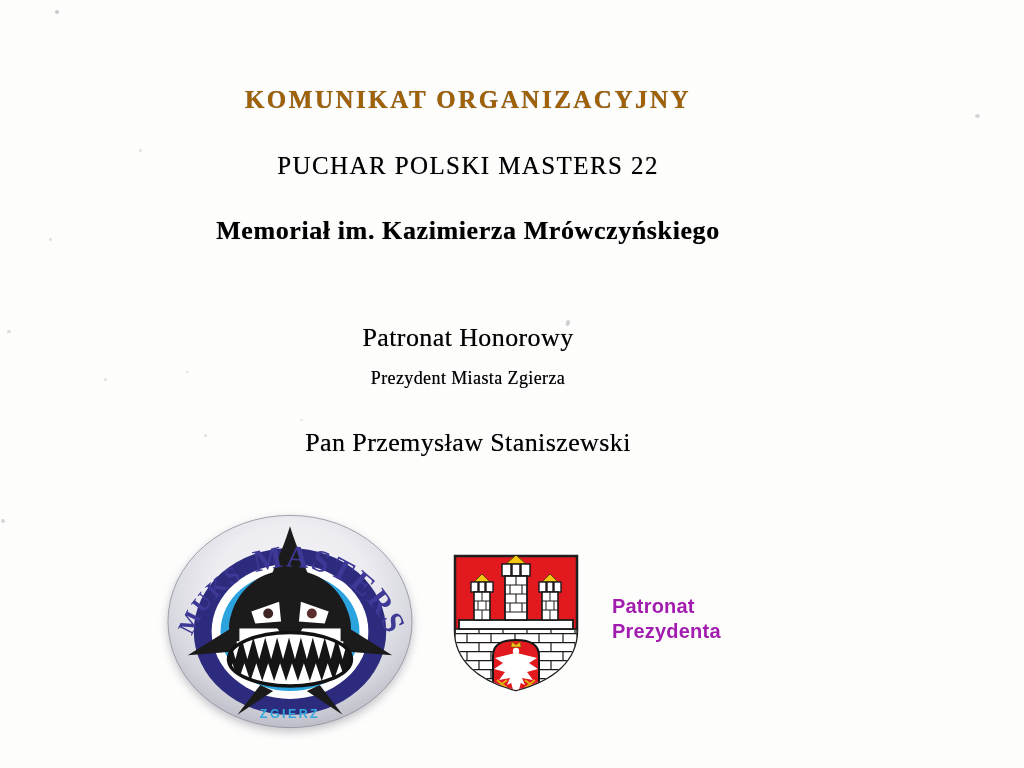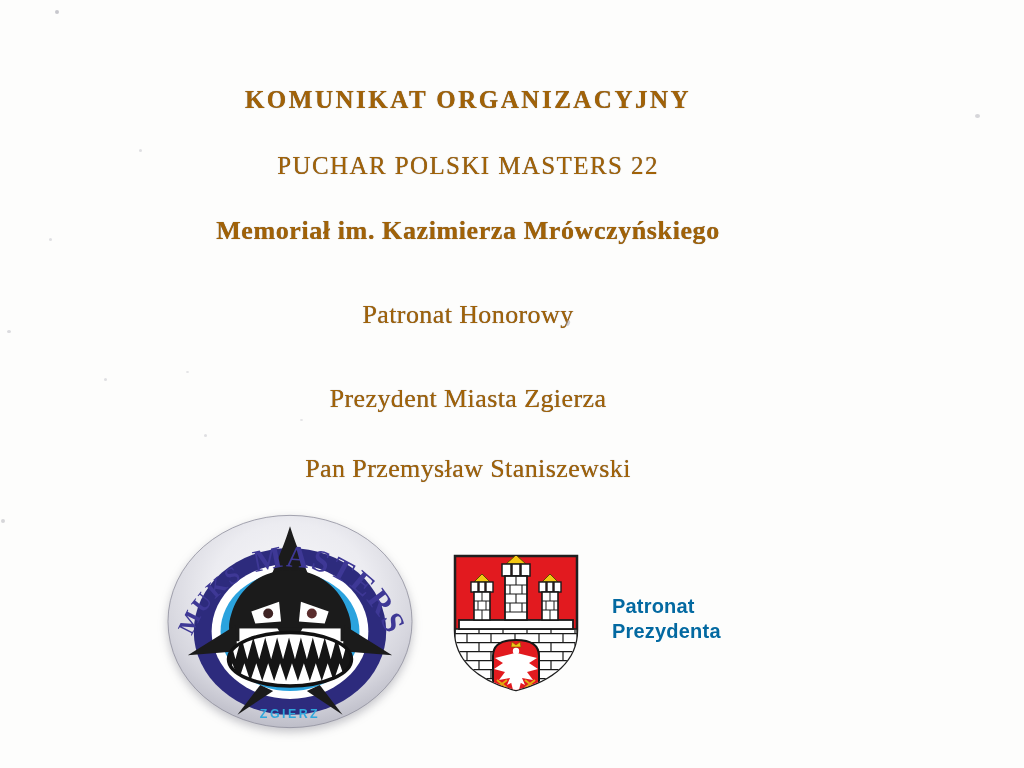--- a/index.html
+++ b/index.html
@@ -7,42 +7,42 @@
     position:relative;
     width:1024px;height:768px;
     background:#fdfdfc;
     overflow:hidden;
     font-family:"Liberation Serif", serif;
   }
   
   .doc-line{
     position:absolute;left:0;width:936px;
     text-align:center;
-    color:#a16207;
+    color:#000000;
     text-shadow:0 0 0.7px rgba(70,70,78,.85);
     white-space:nowrap;
   }
   .l-title   {top:86px;  font-size:25px; font-weight:bold; letter-spacing:2.5px; color:#a16207;}
   .l-sub     {top:152px; font-size:25px; letter-spacing:1.4px;}
   .l-memo    {top:216px; font-size:26px; letter-spacing:0.6px;font-weight:bold;}
-  .l-patron  {top:300px; font-size:26px; letter-spacing:0.4px;}
-  .l-role    {top:384px; font-size:26px; letter-spacing:0.4px;}
-  .l-name    {top:454px; font-size:26px; letter-spacing:0.4px;}
+  .l-patron  {top:323px; font-size:26px; letter-spacing:0.4px;}
+  .l-role    {top:368px; font-size:18px; letter-spacing:0.4px;}
+  .l-name    {top:428px; font-size:26px; letter-spacing:0.4px;}
 
   
   .club-logo{
     position:absolute;left:166px;top:510px;width:248px;height:224px;
     filter:drop-shadow(0 4px 5px rgba(90,90,105,.35));
   }
   .crest{position:absolute;left:449px;top:552px;width:134px;height:142px;}
   .city-patronage{
     position:absolute;left:612px;top:594px;
     font-family:"Liberation Sans", sans-serif;
     font-weight:bold;font-size:20px;line-height:25px;
-    color:#0369a1;letter-spacing:.2px;
+    color:#a21caf;letter-spacing:.2px;
   }
 
   
   .speck{position:absolute;border-radius:50%;background:#9a9aa6;}
 </style>
 </head>
 <body>
 
 <div class="page">
 

